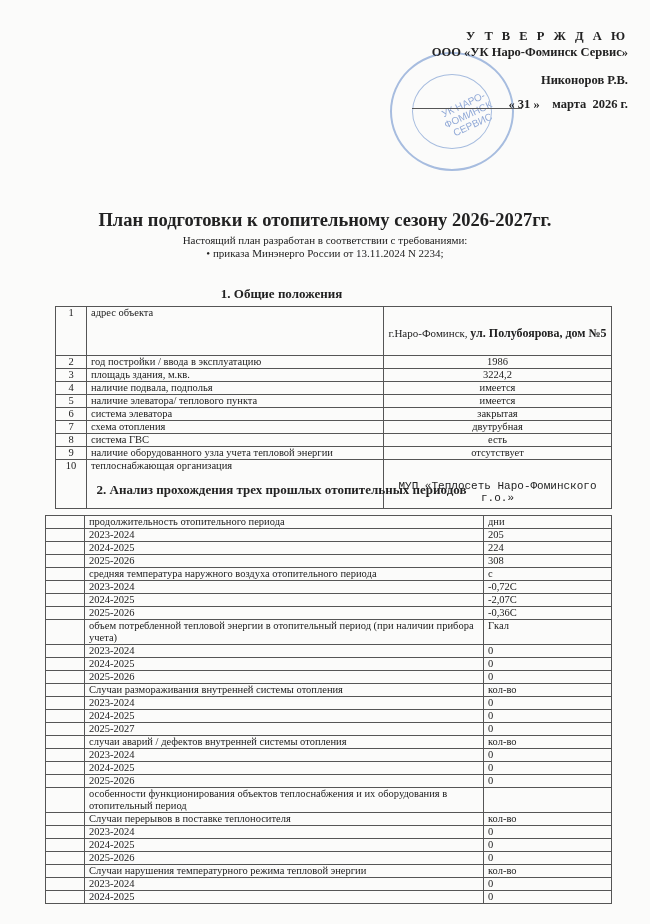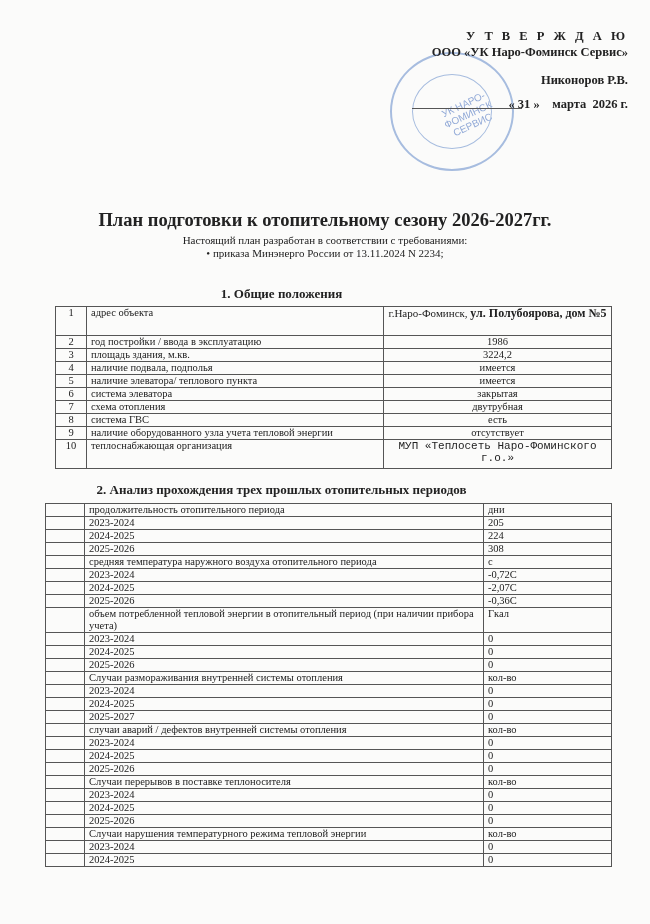--- a/index.html
+++ b/index.html
@@ -41,25 +41,25 @@
   .section-h {
     position: absolute; left: 0; width: 563px; text-align: center; font-weight: bold; font-size: 13px;
   }
   table { border-collapse: collapse; position: absolute; font-size: 10.5px; }
   td { border: 1px solid #555; padding: 0 4px; line-height: 12px; vertical-align: top; }
   #t1 { left: 55px; top: 306px; width: 557px; }
   #t1 td.num { width: 22px; text-align: center; }
   #t1 td.lbl { width: 288px; }
   #t1 td.val { text-align: center; }
   #t1 tr.tall td { height: 28px; }
-  #t1 tr.tall td.val { padding-top: 0; margin-top: 8px; }
+  #t1 tr.tall td.val { padding-top: 20px; margin-top: 8px; }
   #t1 td.addr { font-size: 11px; }
   #t1 td.addr b { font-size: 12px; }
   #t1 td.sans { font-family: Liberation Mono, monospace; font-size: 11px; }
-  #t2 { left: 45px; top: 503px; width: 567px; }
+  #t2 { left: 45px; top: 515px; width: 567px; }
   #t2 td.blank { width: 30px; }
   #t2 td.lbl { width: 390px; }
   #t2 td.val { text-align: left; vertical-align: bottom; }
   #t2 td.val.unit { vertical-align: top; }
 </style>
 </head>
 <body>
 
 <div class="stamp">
   <div class="stamp-text">УК НАРО-ФОМИНСК СЕРВИС</div>
@@ -233,20 +233,25 @@
         <td class="lbl">2024-2025</td>
         <td class="val">0</td>
       </tr>
       <tr>
         <td class="blank"></td>
         <td class="lbl">2025-2026</td>
         <td class="val">0</td>
       </tr>
       <tr>
         <td class="blank"></td>
+        <td class="lbl">особенности функционирования объектов теплоснабжения и их оборудования в отопительный период</td>
+        <td class="val unit"></td>
+      </tr>
+      <tr>
+        <td class="blank"></td>
         <td class="lbl">Случаи перерывов в поставке теплоносителя</td>
         <td class="val unit">кол-во</td>
       </tr>
       <tr>
         <td class="blank"></td>
         <td class="lbl">2023-2024</td>
         <td class="val">0</td>
       </tr>
       <tr>
         <td class="blank"></td>

